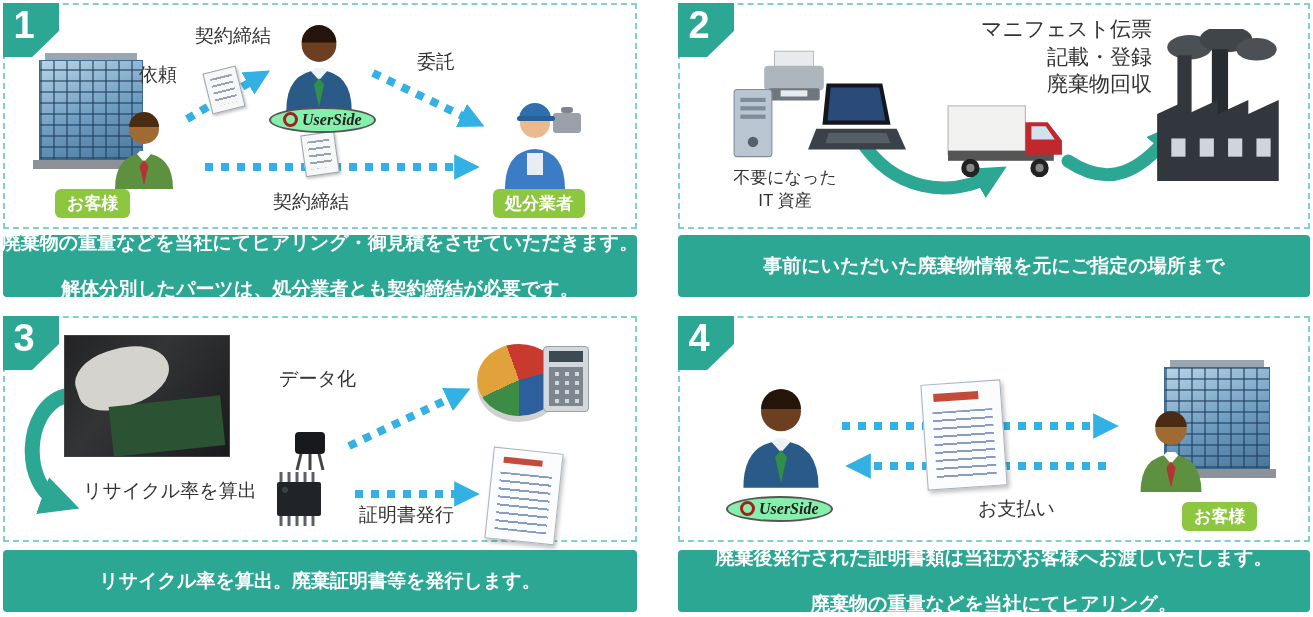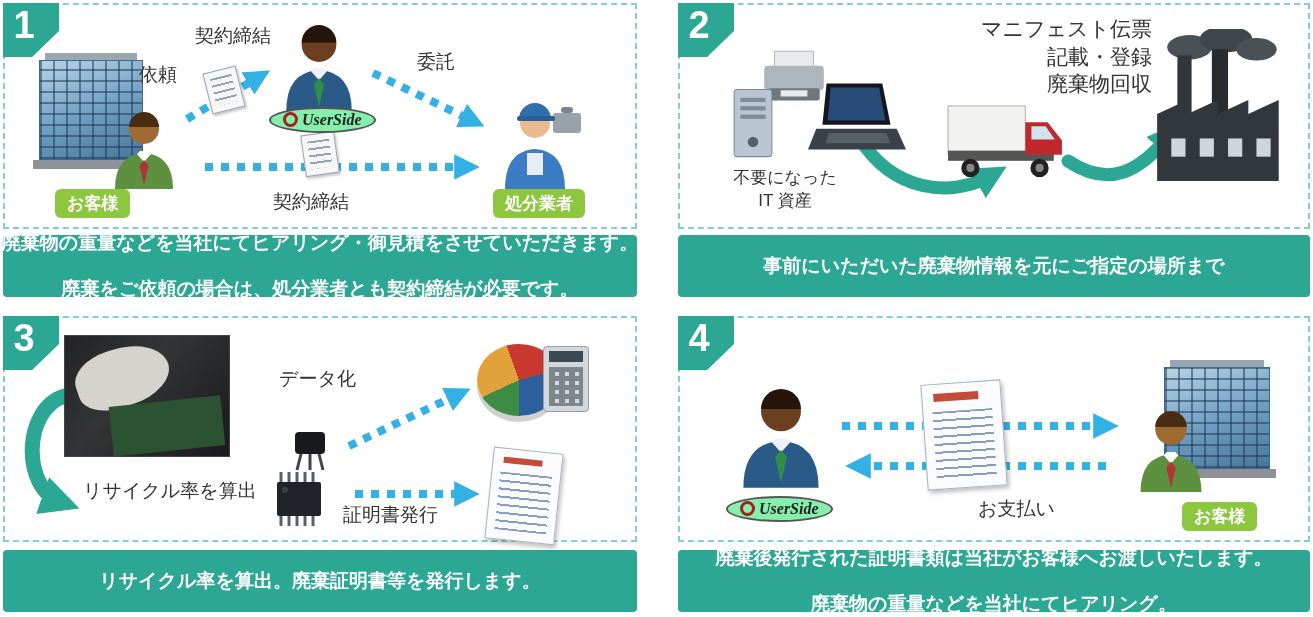--- a/index.html
+++ b/index.html
@@ -120,21 +120,21 @@
     <div class="txt" style="left:136px;top:59px">依頼</div>
     <div class="txt" style="left:192px;top:20px">契約締結</div>
     <div class="txt" style="left:414px;top:46px">委託</div>
     <div class="txt" style="left:270px;top:186px">契約締結</div>
 
     <div class="doc" style="left:204px;top:66px;transform:rotate(-14deg)"></div>
     <div class="doc" style="left:300px;top:130px;transform:rotate(-8deg)"></div>
 
     <div class="caption">
       <div>廃棄物の重量などを当社にてヒアリング・御見積をさせていただきます。</div>
-      <div>廃棄をご依頼の場合は、処分業者とも契約締結が必要です。</div>
+      <div>解体分別したパーツは、処分業者とも契約締結が必要です。</div>
     </div>
   </div>
 
   <div class="panel" id="panel2">
     <div class="diagram"></div>
     <svg class="overlay" width="632" height="226" viewBox="0 0 632 226">
       <path class="swoosh" d="M182,136 C215,188 272,196 314,172"></path>
       <path class="swoosh" d="M390,158 C432,186 462,168 492,132"></path>
     </svg>
     <div class="badge">
@@ -212,21 +212,21 @@
         <span>3</span>
       </div>
 
     <div class="photo" style="left:62px;top:20px;width:164px;height:120px">
       <div class="glove"></div>
       <div class="board"></div>
     </div>
 
     <div class="txt" style="left:276px;top:50px">データ化</div>
     <div class="txt" style="left:80px;top:162px">リサイクル率を算出</div>
-    <div class="txt" style="left:340px;top:186px">証明書発行</div>
+    <div class="txt" style="left:356px;top:186px">証明書発行</div>
 
     <svg class="abs" style="left:252px;top:110px" width="100" height="100" viewBox="0 0 100 100">
       <rect x="40" y="6" width="30" height="22" rx="4" fill="#17191c"></rect>
       <line x1="46" y1="28" x2="42" y2="44" stroke="#444444" stroke-width="3"></line>
       <line x1="55" y1="28" x2="55" y2="44" stroke="#444444" stroke-width="3"></line>
       <line x1="64" y1="28" x2="68" y2="44" stroke="#444444" stroke-width="3"></line>
       <rect x="22" y="56" width="44" height="34" rx="2" fill="#202428"></rect>
       <g stroke="#5a6068" stroke-width="3">
         <line x1="26" y1="56" x2="26" y2="46"></line>
           <line x1="34" y1="56" x2="34" y2="46"></line>

